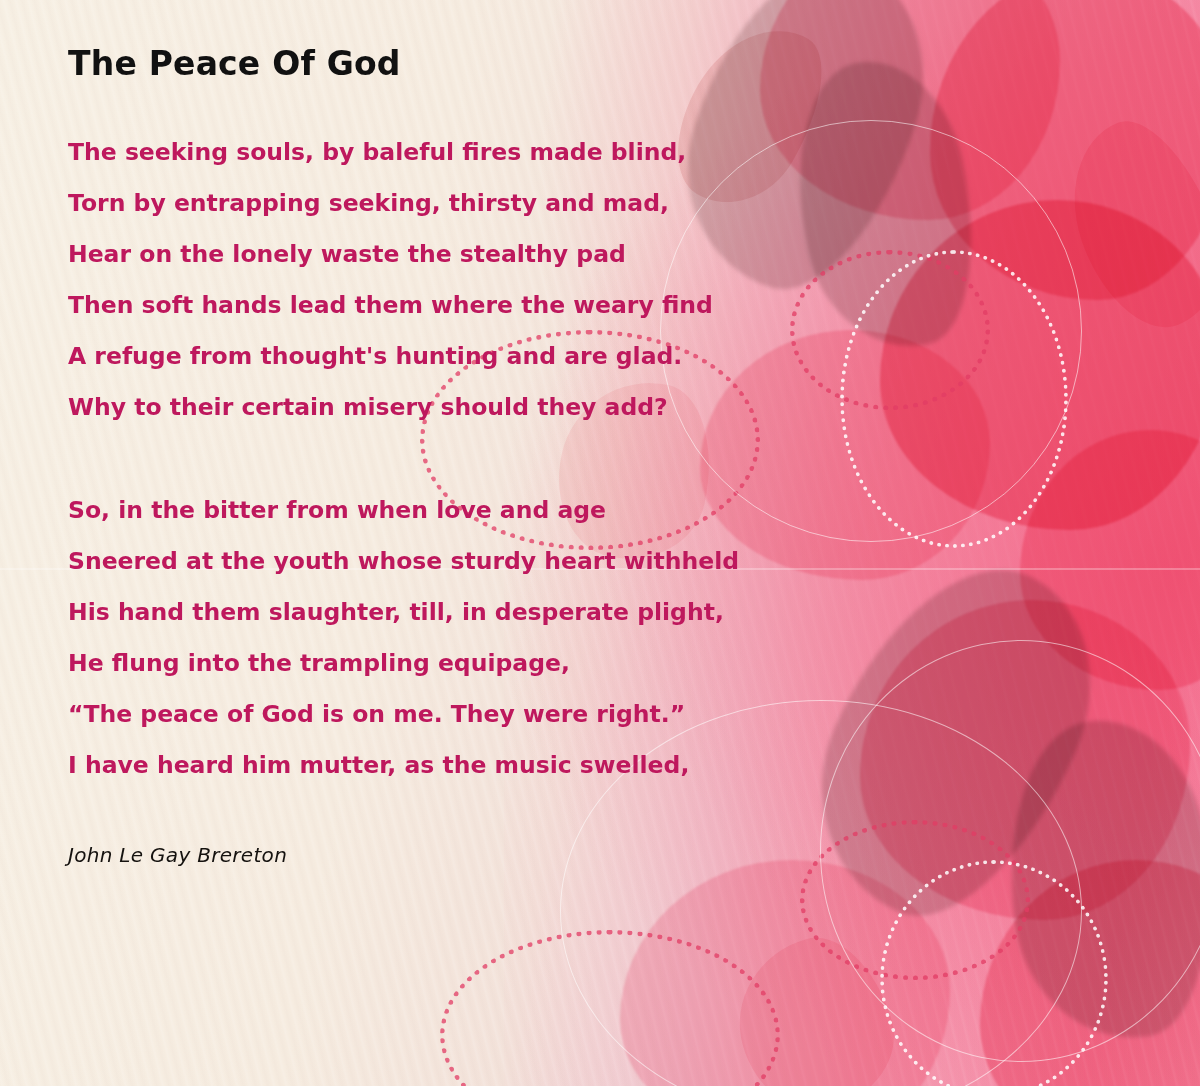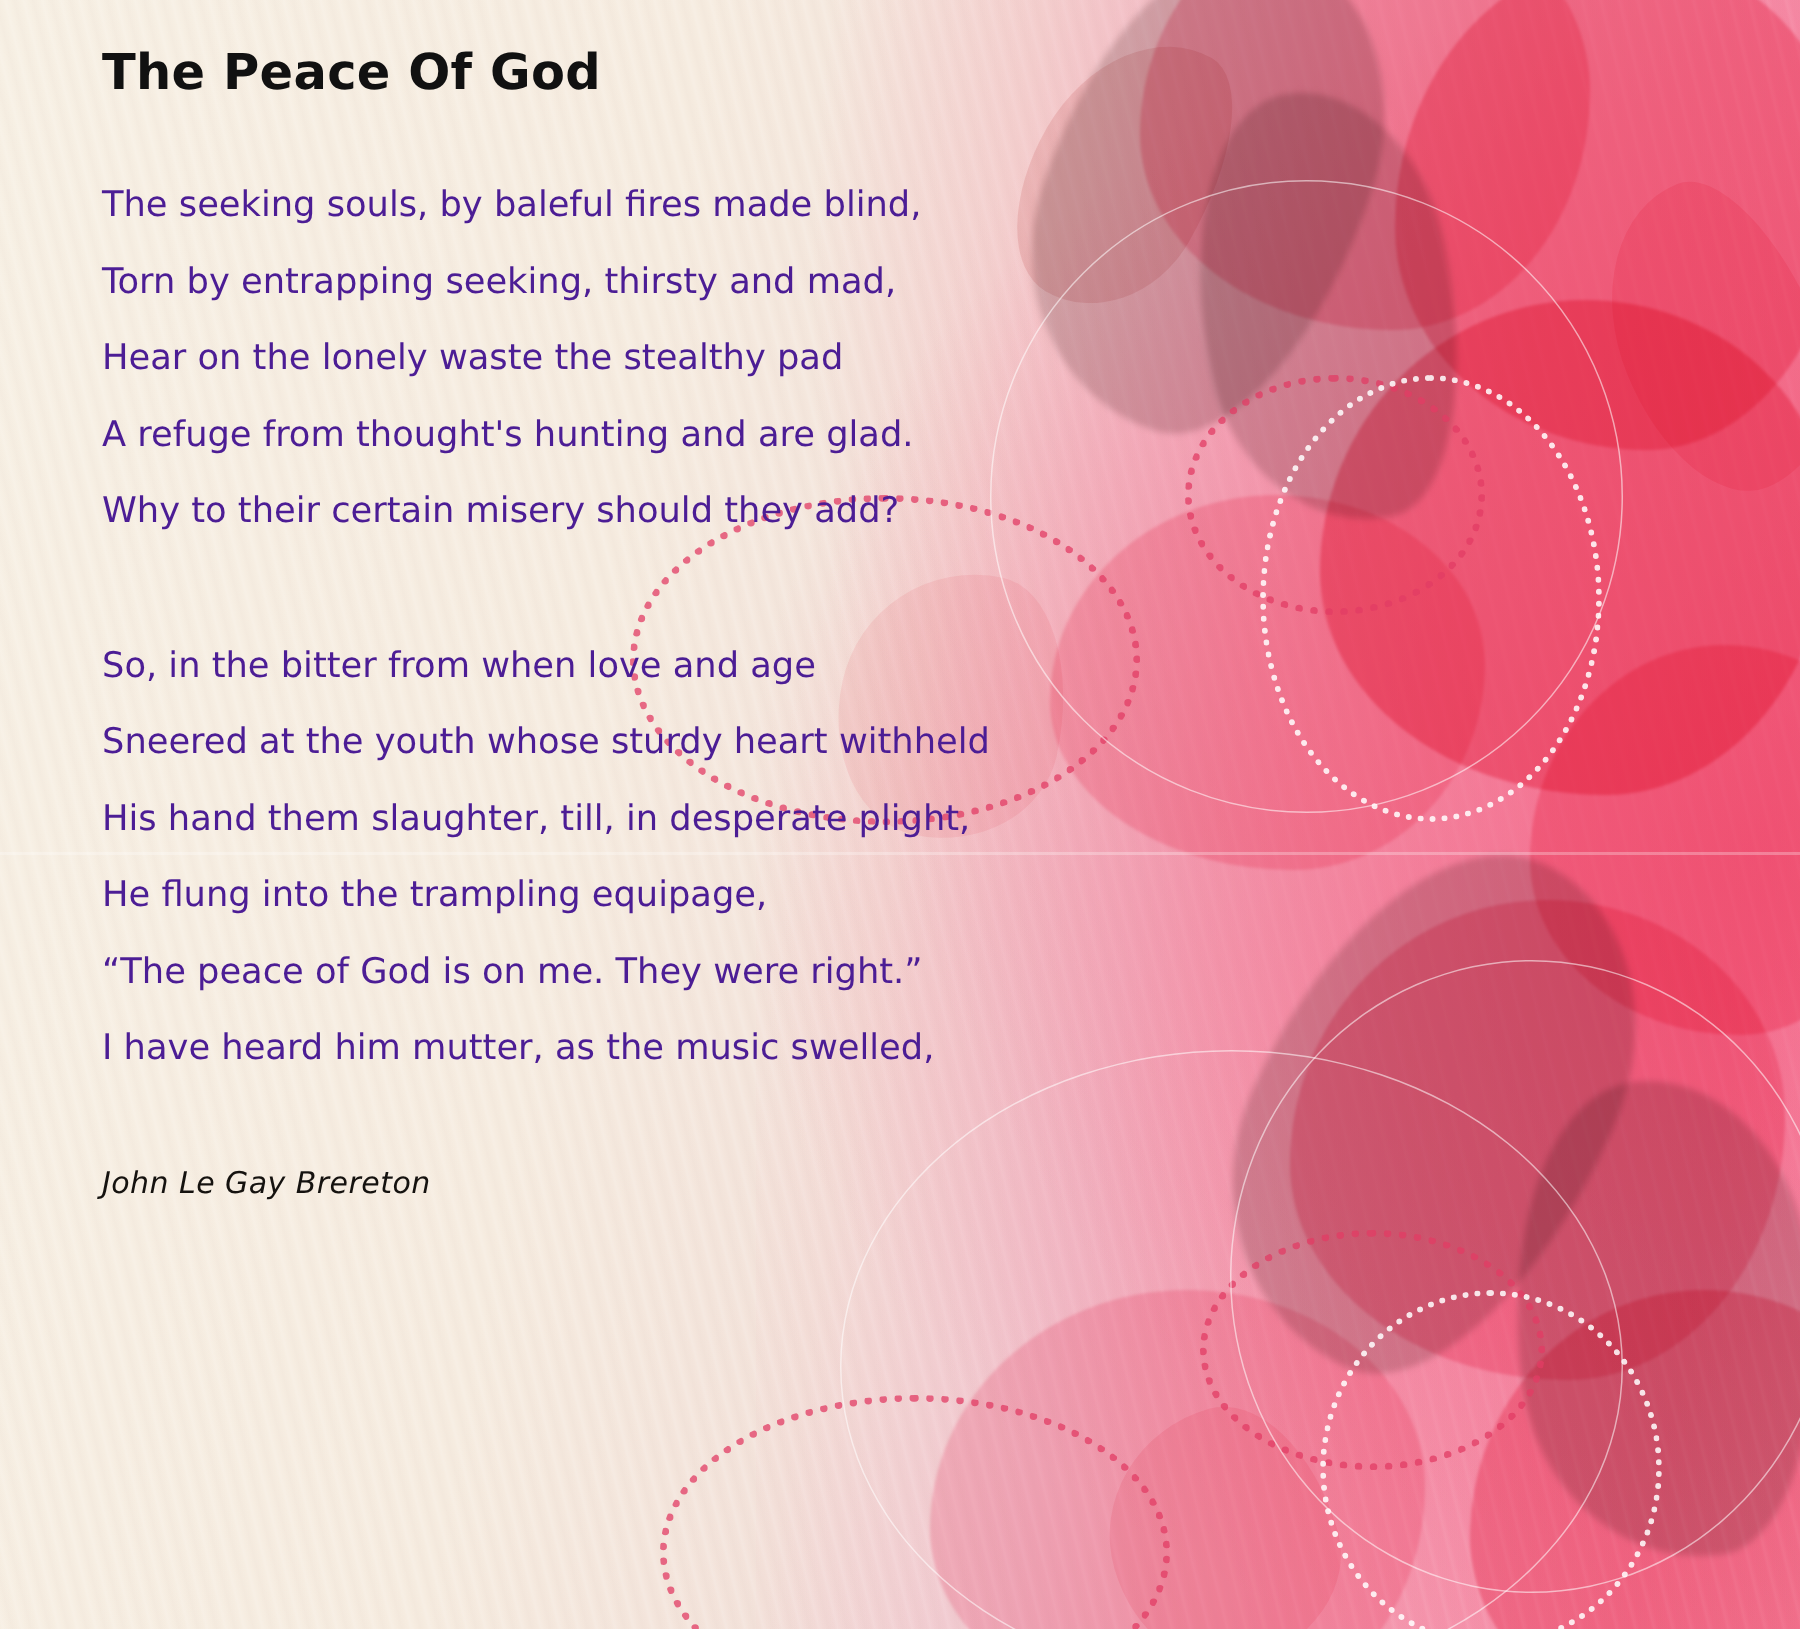--- a/index.html
+++ b/index.html
@@ -89,38 +89,38 @@
     height: 2px;
     background: rgba(255,255,255,0.28);
   }
 
   
   .poem-content {
     position: absolute;
     left: 0; top: 0;
     width: 1200px;
     height: 1086px;
-    padding: 28px 60px 0 68px;
+    padding: 44px 60px 0 68px;
     box-sizing: border-box;
     border-radius: 22px;
   }
   .poem-title {
     font-size: 33px;
     font-weight: bold;
     color: #111;
     margin: 0 0 44px 0;
     letter-spacing: .2px;
   }
   .stanza {
     margin: 0 0 52px 0;
   }
   .poem-line {
     font-size: 23.5px;
-    font-weight: normal;
-    color: #4c1d95;
+    font-weight: bold;
+    color: #be185d;
     line-height: 51px;
     white-space: pre;
   }
   .poem-author {
     margin-top: 10px;
     font-size: 20px;
     font-style: italic;
     color: #15120f;
     letter-spacing: .3px;
   }
@@ -166,20 +166,21 @@
   <div class="thinswirl" style="left:820px; top:640px; width:400px; height:420px;"></div>
   <div class="thinswirl" style="left:560px; top:700px; width:520px; height:420px;"></div>
 
   <div class="poem-content">
     <h1 class="poem-title">The Peace Of God</h1>
 
     <div class="stanza">
       <div class="poem-line">The seeking souls, by baleful fires made blind,</div>
       <div class="poem-line">Torn by entrapping seeking, thirsty and mad,</div>
       <div class="poem-line">Hear on the lonely waste the stealthy pad</div>
+      <div class="poem-line">Then soft hands lead them where the weary find</div>
       <div class="poem-line">A refuge from thought's hunting and are glad.</div>
       <div class="poem-line">Why to their certain misery should they add?</div>
     </div>
 
     <div class="stanza">
       <div class="poem-line">So, in the bitter from when love and age</div>
       <div class="poem-line">Sneered at the youth whose sturdy heart withheld</div>
       <div class="poem-line">His hand them slaughter, till, in desperate plight,</div>
       <div class="poem-line">He flung into the trampling equipage,</div>
       <div class="poem-line">“The peace of God is on me. They were right.”</div>

